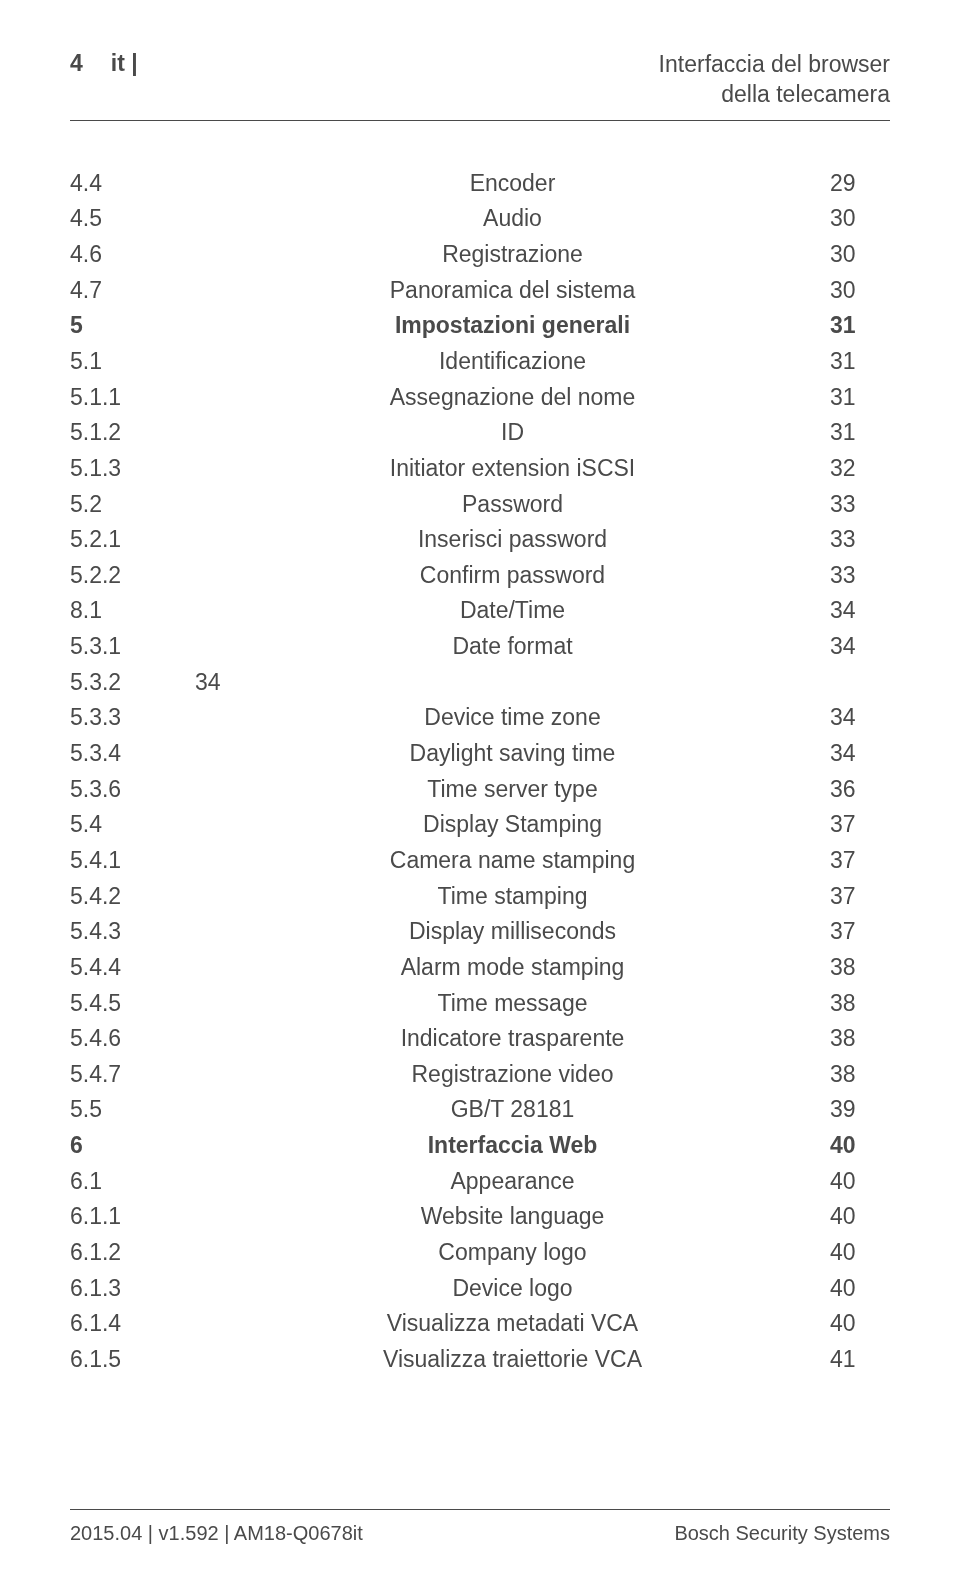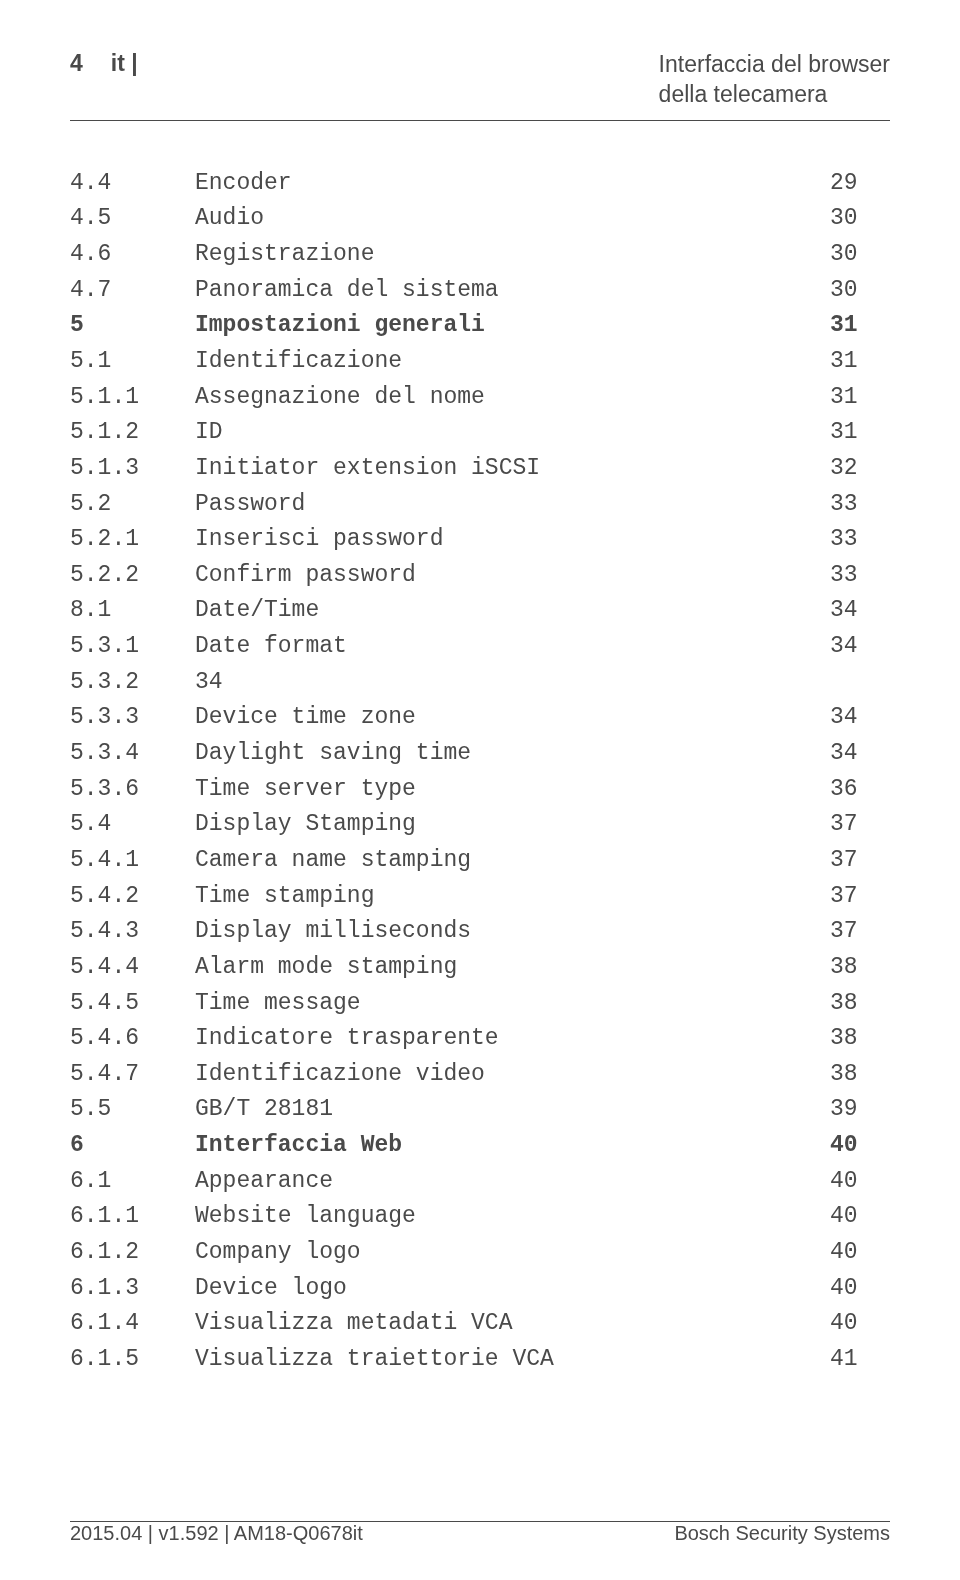--- a/index.html
+++ b/index.html
@@ -29,51 +29,52 @@
     .header-left {
       display: flex;
       align-items: flex-start;
       font-size: 23px;
       font-weight: bold;
     }
     .header-page-num {
       margin-right: 28px;
     }
     .header-right {
-      text-align: left;
+      text-align: right;
       font-size: 23px;
       line-height: 1.3;
     }
     .toc-row {
       display: flex;
       align-items: baseline;
       font-size: 23px;
       line-height: 1.55;
       color: #4a4a4a;
-      font-family: Liberation Mono, monospace;
     }
     .toc-row.bold {
       font-weight: bold;
     }
     .toc-num {
       width: 125px;
       flex-shrink: 0;
     }
     .toc-title {
       flex: 1;
+      text-align: center;
     }
     .toc-page {
       width: 60px;
     }
     .footer {
       position: absolute;
       bottom: 35px;
       left: 70px;
       right: 70px;
       border-top: 1.5px solid #4a4a4a;
+      padding-top: 12px;
       display: flex;
       justify-content: space-between;
       font-size: 20px;
       color: #4a4a4a;
     }
   </style>
 </head>
 <body>
 
 <div class="page">
@@ -209,21 +210,21 @@
         <span class="toc-title">Time message</span>
         <span class="toc-page">38</span>
       </div>
       <div class="toc-row">
         <span class="toc-num">5.4.6</span>
         <span class="toc-title">Indicatore trasparente</span>
         <span class="toc-page">38</span>
       </div>
       <div class="toc-row">
         <span class="toc-num">5.4.7</span>
-        <span class="toc-title">Identificazione video</span>
+        <span class="toc-title">Registrazione video</span>
         <span class="toc-page">38</span>
       </div>
       <div class="toc-row">
         <span class="toc-num">5.5</span>
         <span class="toc-title">GB/T 28181</span>
         <span class="toc-page">39</span>
       </div>
       <div class="toc-row bold">
         <span class="toc-num">6</span>
         <span class="toc-title">Interfaccia Web</span>

